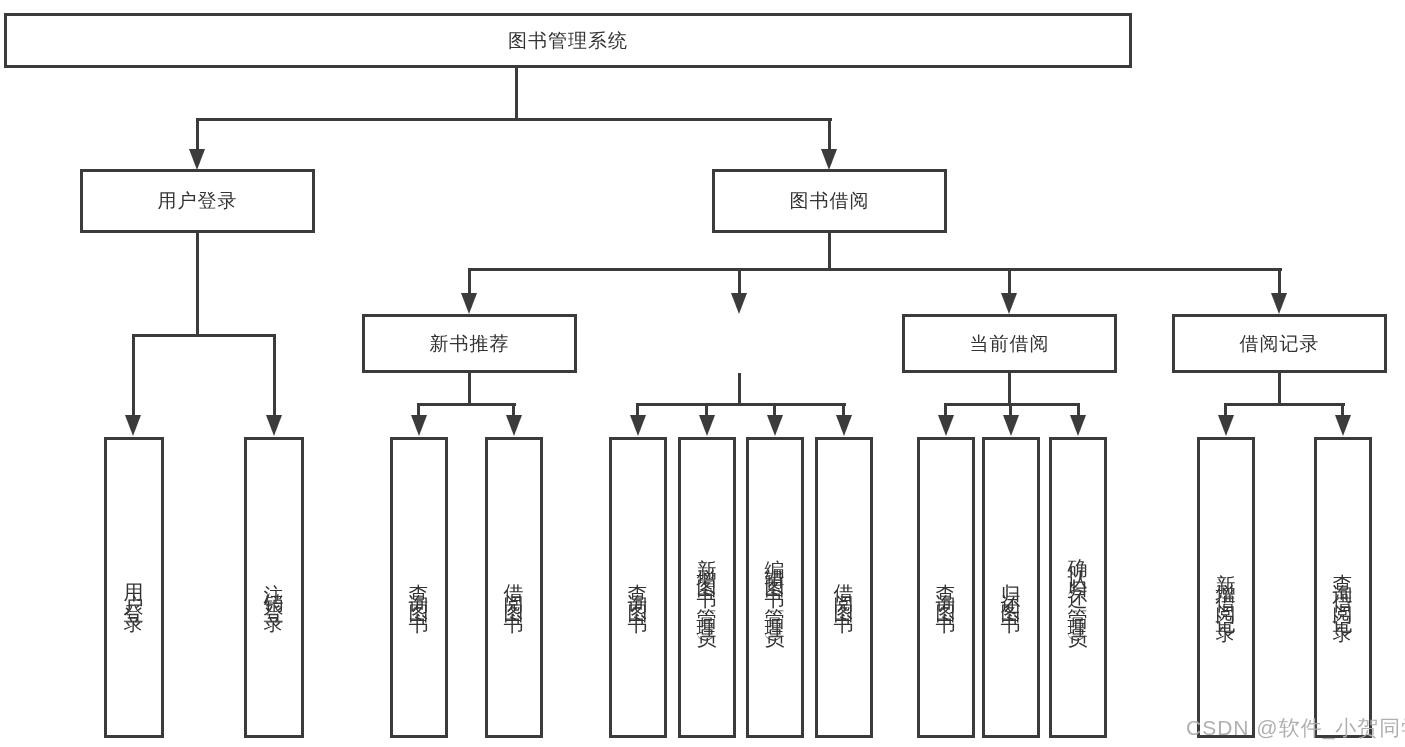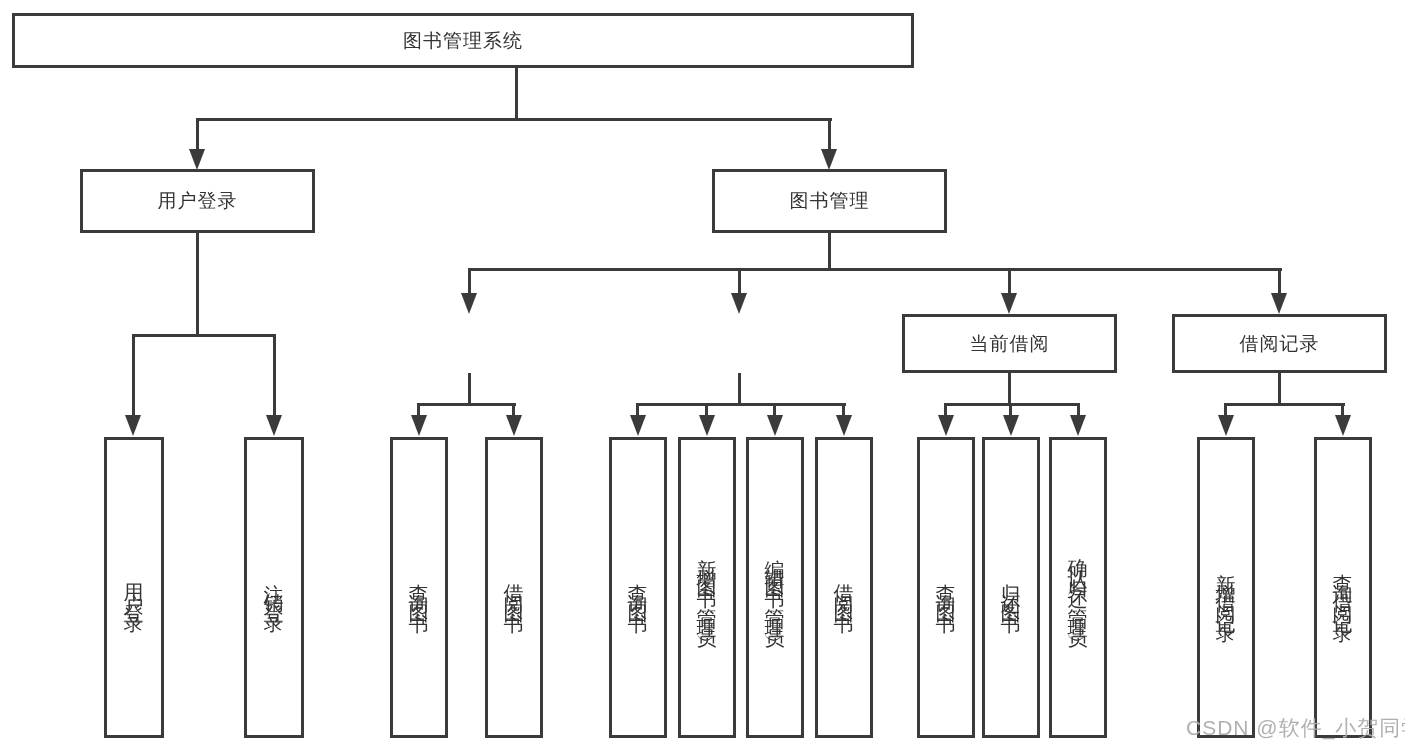--- a/index.html
+++ b/index.html
@@ -57,36 +57,36 @@
     white-space: nowrap;
     z-index: 3;
     letter-spacing: 1px;
   }
 </style>
 </head>
 <body>
 
 <div class="canvas">
 
-  <div class="box hbox" style="left:12px; top:13px; width:902px; height:55px;">
+  <div class="box hbox" style="left:4px; top:13px; width:1128px; height:55px;">
     <span>图书管理系统</span>
   </div>
 
   <div class="line" style="left:515px; top:68px; width:3px; height:52px;"></div>
   <div class="line" style="left:196px; top:118px; width:636px; height:3px;"></div>
   <div class="line" style="left:196px; top:118px; width:3px; height:33px;"></div>
   <div class="arrow" style="left:189px; top:149px;"></div>
   <div class="line" style="left:828px; top:118px; width:3px; height:33px;"></div>
   <div class="arrow" style="left:821px; top:149px;"></div>
 
   <div class="box hbox" style="left:80px; top:169px; width:235px; height:64px;">
     <span>用户登录</span>
   </div>
   <div class="box hbox" style="left:712px; top:169px; width:235px; height:64px;">
-    <span>图书管理</span>
+    <span>图书借阅</span>
   </div>
 
   <div class="line" style="left:196px; top:233px; width:3px; height:104px;"></div>
   <div class="line" style="left:132px; top:334px; width:144px; height:3px;"></div>
   <div class="line" style="left:132px; top:334px; width:3px; height:82px;"></div>
   <div class="arrow" style="left:125px; top:415px;"></div>
   <div class="line" style="left:273px; top:334px; width:3px; height:82px;"></div>
   <div class="arrow" style="left:266px; top:415px;"></div>
 
   <div class="box vbox" style="left:104px; top:437px; width:60px; height:301px;">
@@ -100,20 +100,23 @@
   <div class="line" style="left:468px; top:268px; width:814px; height:3px;"></div>
   <div class="line" style="left:468px; top:268px; width:3px; height:27px;"></div>
   <div class="arrow" style="left:461px; top:293px;"></div>
   <div class="line" style="left:738px; top:268px; width:3px; height:27px;"></div>
   <div class="arrow" style="left:731px; top:293px;"></div>
   <div class="line" style="left:1008px; top:268px; width:3px; height:27px;"></div>
   <div class="arrow" style="left:1001px; top:293px;"></div>
   <div class="line" style="left:1278px; top:268px; width:3px; height:27px;"></div>
   <div class="arrow" style="left:1271px; top:293px;"></div>
 
+  <div class="box hbox" style="left:362px; top:314px; width:215px; height:59px;">
+    <span>新书推荐</span>
+  </div>
   <div class="box hbox" style="left:1172px; top:314px; width:215px; height:59px;">
     <span>借阅记录</span>
   </div>
   <div class="box hbox" style="left:902px; top:314px; width:215px; height:59px;">
     <span>当前借阅</span>
   </div>
 
   <div class="line" style="left:468px; top:373px; width:3px; height:33px;"></div>
   <div class="line" style="left:417px; top:403px; width:99px; height:3px;"></div>
   <div class="line" style="left:417px; top:403px; width:3px; height:13px;"></div>

